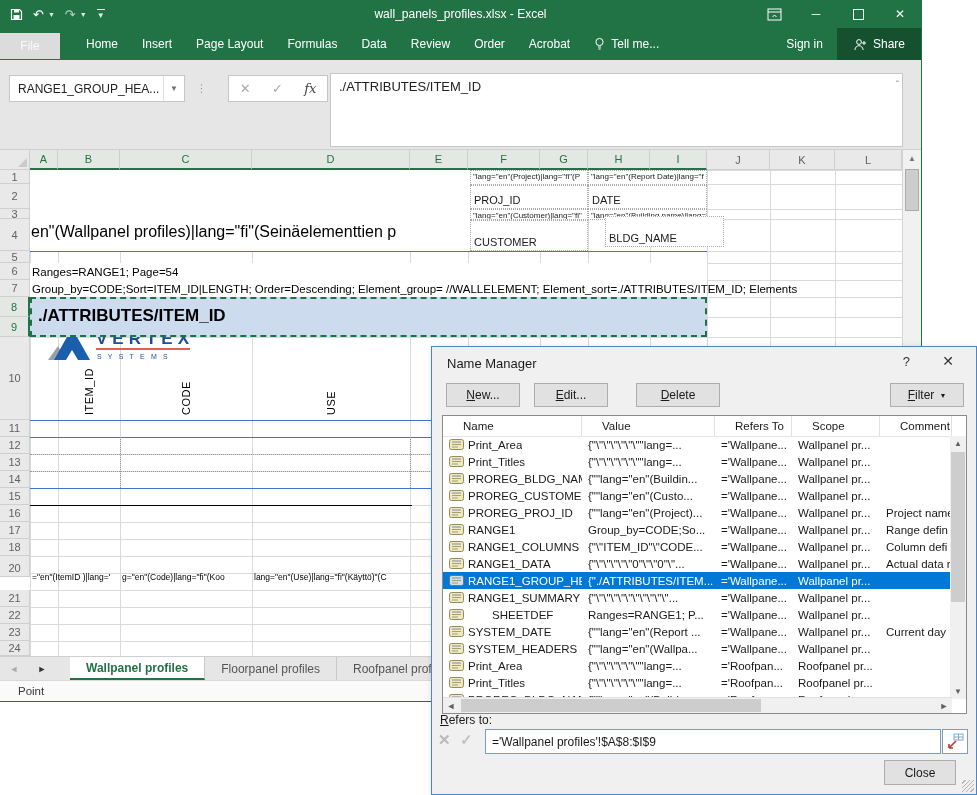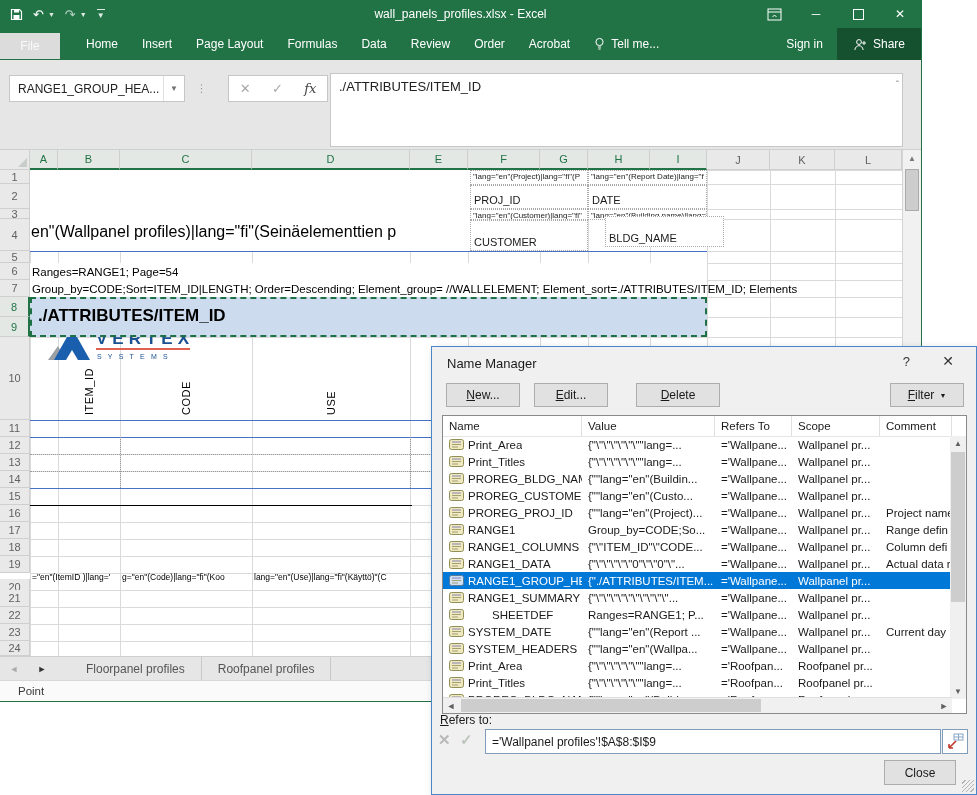--- a/index.html
+++ b/index.html
@@ -91,21 +91,21 @@
   .dlg-title .help{position:absolute;right:66px;top:7px;font-size:13px;color:#333;}
   .dlg-title .close-x{position:absolute;right:22px;top:6px;font-size:14px;color:#333;}
   .btnrow{position:absolute;left:14px;top:36px;right:12px;height:24px;}
   .dbtn{position:absolute;top:0;height:24px;background:#e1e1e1;border:1px solid #adadad;box-sizing:border-box;
         font-size:12px;color:#1a1a1a;display:flex;align-items:center;justify-content:center;}
   .dbtn .lbl{display:inline-block;}
   .dbtn .lbl::first-letter{text-decoration:underline;}
   
   .nmlist{position:absolute;left:10px;top:68px;width:525px;height:299px;background:#fff;border:1px solid #8a8a8a;box-sizing:border-box;overflow:hidden;}
   .nmhdr{position:absolute;left:0;top:0;width:509px;height:20px;border-bottom:1px solid #e5e5e5;background:#fff;display:flex;}
-  .nmhdr .hcell{font-size:11.5px;color:#1a1a1a;display:flex;align-items:center;padding-left:6px;border-right:1px solid #e0e0e0;box-sizing:border-box;}
+  .nmhdr .hcell{font-size:11.5px;color:#1a1a1a;display:flex;align-items:center;padding-left:20px;border-right:1px solid #e0e0e0;box-sizing:border-box;}
   #nm-rows{position:absolute;left:0;top:20px;width:509px;height:263px;overflow:hidden;}
   .nmrow{position:relative;width:100%;height:17px;display:flex;align-items:center;font-size:11.5px;color:#1a1a1a;}
   .nmrow.sel{background:#0078d7;color:#fff;}
   .ncell{white-space:nowrap;overflow:hidden;padding-left:6px;box-sizing:border-box;flex:none;display:flex;align-items:center;gap:4px;}
   .nmicon{flex:none;display:inline-flex;}
   
   .nm-vscroll{position:absolute;right:0;top:20px;width:16px;height:263px;background:#f0f0f0;}
   .nm-vscroll .a{position:absolute;left:0;width:16px;height:15px;display:flex;align-items:center;justify-content:center;font-size:8px;color:#606060;}
   .nm-vscroll .th{position:absolute;left:1px;top:16px;width:14px;height:150px;background:#cdcdcd;}
   .nm-hscroll{position:absolute;left:0;bottom:0;width:509px;height:16px;background:#f0f0f0;border-top:1px solid #e0e0e0;box-sizing:border-box;}
@@ -353,37 +353,38 @@
           <div class="rowhdr" style="top: 187px; height: 83px;">10</div>
           <div class="rowhdr" style="top: 270px; height: 17px;">11</div>
           <div class="rowhdr" style="top: 287px; height: 17px;">12</div>
           <div class="rowhdr" style="top: 304px; height: 17px;">13</div>
           <div class="rowhdr" style="top: 321px; height: 17px;">14</div>
           <div class="rowhdr" style="top: 338px; height: 17px;">15</div>
           <div class="rowhdr" style="top: 355px; height: 17px;">16</div>
           <div class="rowhdr" style="top: 372px; height: 17px;">17</div>
           <div class="rowhdr" style="top: 389px; height: 17px;">18</div>
           <div class="rowhdr" style="top: 406px; height: 17px;">19</div>
-          <div class="rowhdr" style="top: 429px; height: 17px;">20</div>
+          <div class="rowhdr" style="top: 410px; height: 17px;">20</div>
           <div class="rowhdr" style="top: 440px; height: 17px;">21</div>
           <div class="rowhdr" style="top: 457px; height: 17px;">22</div>
           <div class="rowhdr" style="top: 474px; height: 17px;">23</div>
           <div class="rowhdr" style="top: 491px; height: 15px;">24</div>
         </div>
 
       <div class="vscroll">
         <div class="arr" style="top:0;">▲</div>
         <div class="thumb"></div>
       </div>
     </div>
 
     <div class="tabbar">
       <div class="navarr dis">◄</div>
       <div class="navarr">►</div>
       <div style="width:14px;"></div>
+      <div class="sheettab active">Wallpanel profiles</div>
       <div class="sheettab">Floorpanel profiles</div>
       <div class="sheettab">Roofpanel profiles</div>
     </div>
 
     <div class="statusbar">
       <span>Point</span>
     </div>
   </div>
 
   <div id="dlg">

